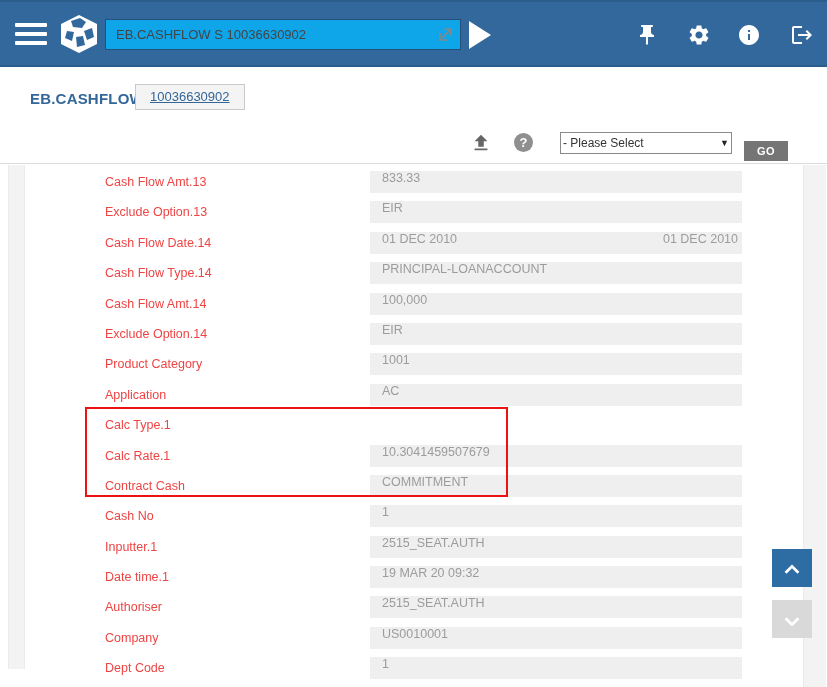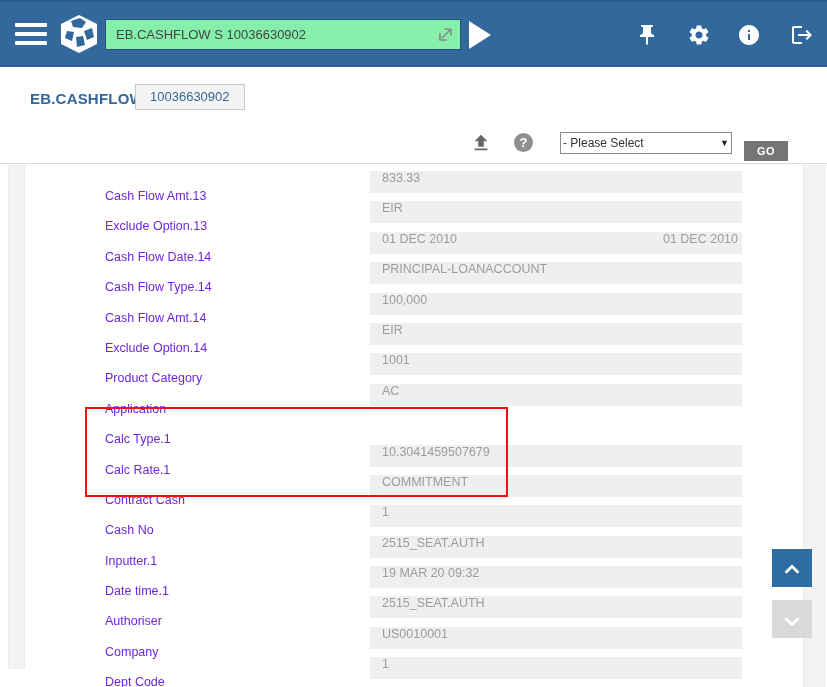--- a/index.html
+++ b/index.html
@@ -13,21 +13,21 @@
   
   .app-header {
     position:absolute; left:0; top:0; width:827px; height:67px;
     background:#33689c; border-top:2px solid #2b5d8d; border-bottom:2px solid #2b5d8d;
   }
   .hamburger { position:absolute; left:15px; top:21px; width:32px; height:24px; cursor:pointer; }
   .hamburger span { display:block; width:32px; height:4px; background:#fff; border-radius:1px; margin-bottom:5px; }
   .logo { position:absolute; left:58px; top:11px; width:42px; height:42px; }
   .cmd-box {
     position:absolute; left:105px; top:17px; width:356px; height:31px;
-    background:#86efac; border:1px solid #24507c; display:flex; align-items:center;
+    background:#0ea5e9; border:1px solid #24507c; display:flex; align-items:center;
   }
   .cmd-input {
     flex:1; border:none; outline:none; font-family:"Liberation Sans",sans-serif;
     font-size:13px; color:#444; padding:0 4px 0 10px; background:transparent;
   }
   .launch-ic { width:20px; height:20px; margin-right:5px; cursor:pointer; flex:0 0 auto; }
   .play-btn {
     position:absolute; left:469px; top:19px; width:0; height:0; cursor:pointer;
     border-left:22px solid #fff; border-top:14px solid transparent; border-bottom:14px solid transparent;
   }
@@ -37,20 +37,21 @@
 
   
   .rec-title {
     position:absolute; left:30px; top:90px; font-size:15px; font-weight:bold;
     color:#336699; letter-spacing:.2px;
   }
   .rec-badge {
     position:absolute; left:135px; top:84px; height:26px; padding:0 14px;
     background:#f4f4f4; border:1px solid #c9c9c9; color:#336699; font-size:13px;
     line-height:24px;
+    text-decoration:underline;
   }
 
   
   .tb-upload { position:absolute; left:470px; top:132px; width:22px; height:22px; cursor:pointer; }
   .tb-upload svg { width:22px; height:22px; fill:#666; }
   .tb-help {
     position:absolute; left:514px; top:133px; width:19px; height:19px; border-radius:50%;
     background:#8f8f8f; color:#fff; font-size:13px; font-weight:bold; text-align:center;
     line-height:19px; cursor:pointer;
   }
@@ -77,21 +78,21 @@
     background:#f3f3f3; border-left:1px solid #ebebeb; border-right:1px solid #ebebeb;
   }
   .right-track {
     position:absolute; left:803px; top:1px; width:23px; height:523px;
     background:#f3f3f3; border-left:1px solid #ebebeb;
   }
   .fields { position:absolute; left:0; top:7px; width:827px; }
   .frow { position:relative; height:22px; margin-bottom:8.4px; }
   .flabel {
     position:absolute; left:105px; top:0; width:250px; line-height:22px;
-    font-size:12.5px; color:#6d28d9;margin-top:14px;
+    font-size:12.5px; color:#ef4444;
   }
   .fbar {
     position:absolute; left:370px; top:0; width:372px; height:22px; background:#efefef;
     display:flex; align-items:flex-start; font-size:12.5px; color:#9c9c9c;
   }
   .fbar .v1 { padding-left:12px; flex:1; white-space:nowrap; }
   .fbar .v2 { padding-right:4px; white-space:nowrap; }
 
   
   .redbox {

